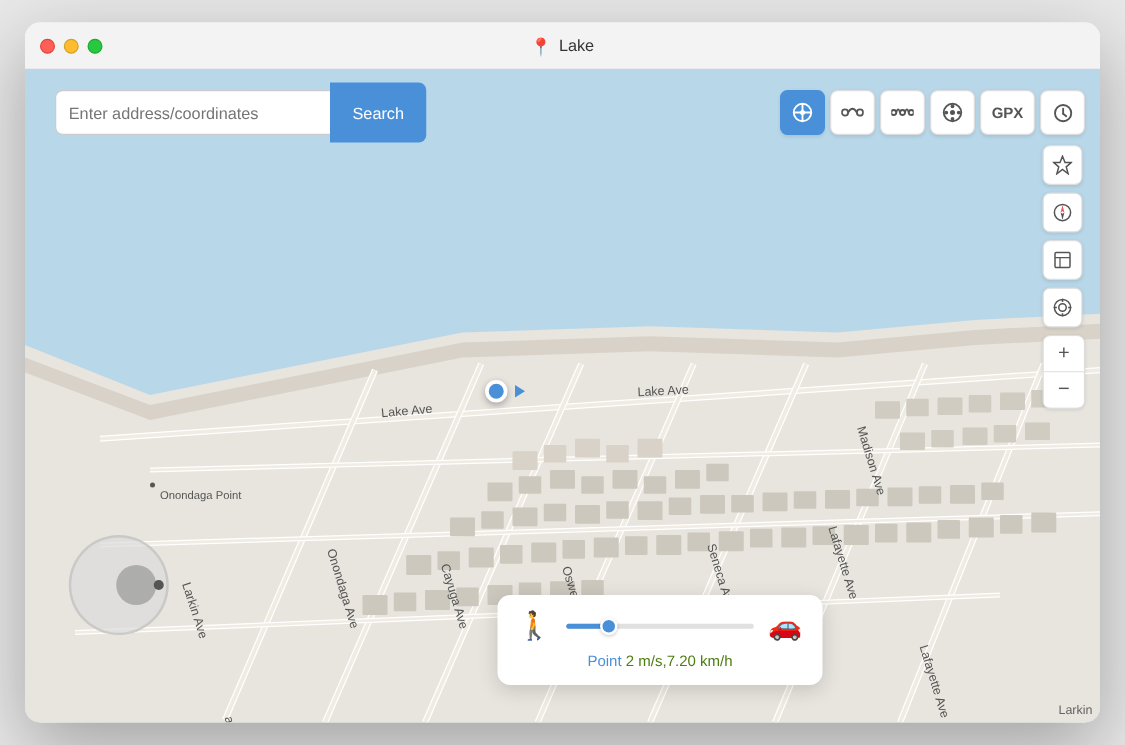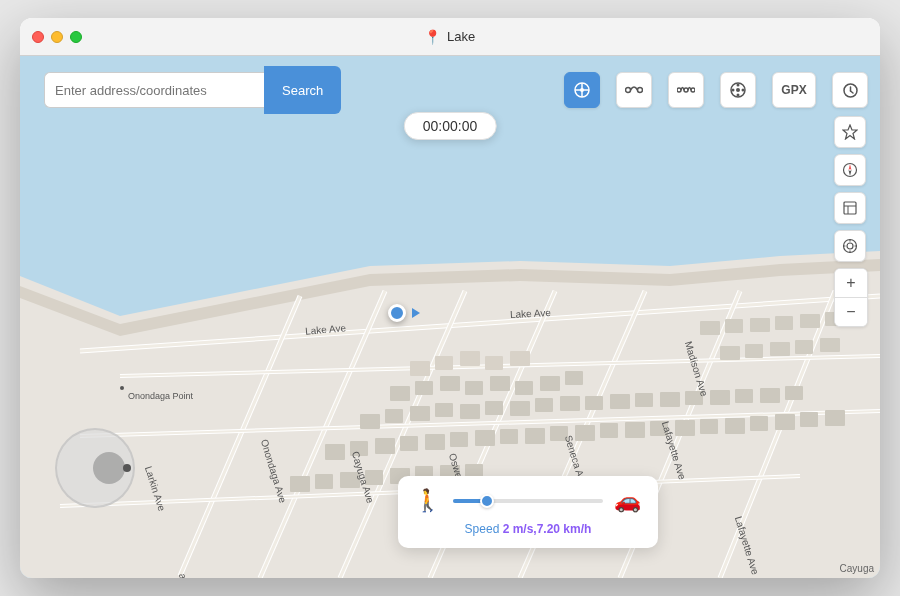--- a/index.html
+++ b/index.html
@@ -122,21 +122,21 @@
       border: none;
       border-radius: 0 6px 6px 0;
       font-size: 13px;
       font-weight: 500;
       cursor: pointer;
     }
 
     .toolbar-right {
       display: flex;
       align-items: center;
-      gap: 16px;
+      gap: 4px;
     }
 
     .tb-btn {
       width: 36px;
       height: 36px;
       background: #fff;
       border: 1px solid #ddd;
       border-radius: 6px;
       display: flex;
       align-items: center;
@@ -586,23 +586,20 @@
         <button class="tb-btn" title="History">
           <svg width="17" height="17" viewBox="0 0 17 17" fill="none" xmlns="http://www.w3.org/2000/svg">
             <circle cx="8.5" cy="8.5" r="6.5" stroke="#555" stroke-width="1.5"></circle>
             <line x1="8.5" y1="5" x2="8.5" y2="9" stroke="#555" stroke-width="1.5" stroke-linecap="round"></line>
             <line x1="8.5" y1="9" x2="11" y2="11" stroke="#555" stroke-width="1.5" stroke-linecap="round"></line>
           </svg>
         </button>
       </div>
     </div>
 
-    <div class="timer-badge">
-      <span>00:00:00</span>
-    </div>
 
     <div class="map-pin" style="top:245px;left:368px;display:flex;align-items:center;">
       <div class="map-pin-circle"></div>
       <div class="map-pin-arrow"></div>
     </div>
 
     <div class="joystick">
       <div class="joystick-outer">
         <div class="joystick-inner">
           <div class="joystick-dot"></div>
@@ -613,23 +610,23 @@
     <div class="speed-panel">
       <div class="speed-modes">
         <span class="speed-mode-icon">🚶</span>
         <div class="speed-slider-track">
           <div class="speed-slider-fill"></div>
           <div class="speed-slider-thumb"></div>
         </div>
         <span class="speed-mode-icon">🚗</span>
       </div>
       <div class="speed-label">
-        <span>Speed</span>
+        <span>Point</span>
         <span> </span>
-        <span style="color:#8b5cf6;font-weight:700;">2 m/s,7.20 km/h</span>
+        <span style="color:#4d7c0f;font-weight:400;">2 m/s,7.20 km/h</span>
       </div>
     </div>
 
     <div class="map-controls-right">
       <button class="map-ctrl-btn" title="Favorites">
         <svg width="16" height="16" viewBox="0 0 16 16" fill="none" xmlns="http://www.w3.org/2000/svg">
           <polygon points="8,1 10,6 15,6 11,9.5 12.5,15 8,11.5 3.5,15 5,9.5 1,6 6,6" stroke="#555" stroke-width="1.2" fill="none"></polygon>
         </svg>
       </button>
       <button class="map-ctrl-btn" title="Compass">
@@ -656,15 +653,15 @@
           <line x1="12.5" y1="8" x2="15" y2="8" stroke="#555" stroke-width="1.2"></line>
         </svg>
       </button>
       <div class="zoom-group">
         <button class="zoom-btn">+</button>
         <div class="zoom-divider"></div>
         <button class="zoom-btn">−</button>
       </div>
     </div>
 
-    <div class="leaflet-attr">Cayuga</div>
+    <div class="leaflet-attr">Larkin</div>
   </div>
 </div>
 
 </body></html>

